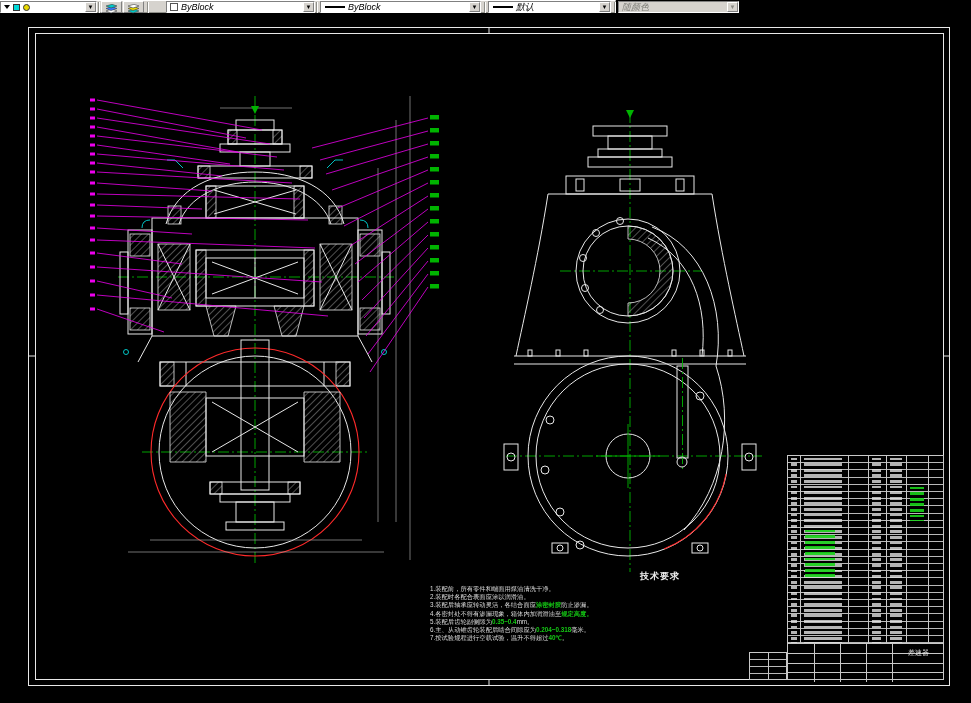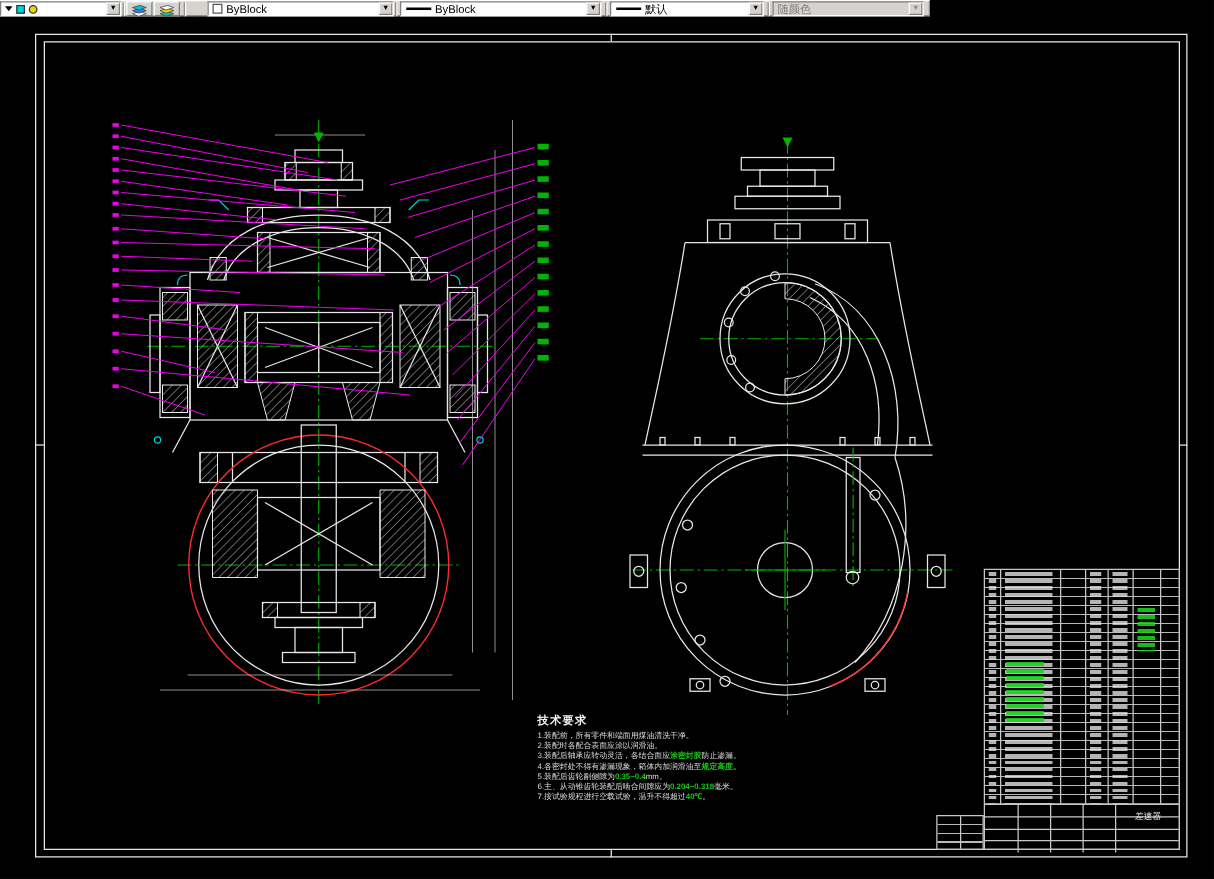--- a/index.html
+++ b/index.html
@@ -6,23 +6,23 @@
     --canvas-bg:#000000; --toolbar-bg:#d6d3ce; --line-white:#e8e8e8;
     --centerline-green:#00b400; --leader-magenta:#ee00ee; --accent-red:#ff2a2a;
     --accent-cyan:#00d8d8; --hatch-gray:#9f9f9f; --highlight-green:#14c814;
     --tb-line:#c8c8c8;
   }
   *{box-sizing:border-box; margin:0; padding:0;}
   body{background:#222; font-family:"Liberation Sans", sans-serif;}
   .screen{position:relative; width:971px; height:703px; background:var(--canvas-bg); overflow:hidden;}
 
   
-  .toolbar{position:absolute; left:0; top:0; width:744px; height:13px; background:var(--toolbar-bg);
+  .toolbar{position:absolute; left:0; top:0; width:616px; height:13px; background:var(--toolbar-bg);
     border-top:1px solid #fff; border-bottom:1px solid #8f8f89; border-right:1px solid #8f8f89; z-index:10;
-    font-size:9px; color:#000;}
+    font-size:9px; color:#000;font-style:italic;}
   .combo{position:absolute; top:0; height:12px; background:#fff;
     border:1px solid; border-color:#808080 #fff #fff #808080; display:flex; align-items:center; overflow:hidden;}
   .combo .ctext{flex:1; padding-left:3px; white-space:nowrap; line-height:10px;}
   .combo .arrowbtn{width:11px; height:10px; margin-left:auto; background:var(--toolbar-bg);
     border:1px solid; border-color:#fff #808080 #808080 #fff; font-size:6px; line-height:9px; text-align:center; color:#000; flex:0 0 11px;}
   .combo.disabled{background:var(--toolbar-bg); color:#7e7e78;}
   .swatch{width:8px; height:8px; margin-left:3px; background:#fff; border:1px solid #555; flex:0 0 8px;}
   .lineicon{width:20px; height:2px; margin-left:4px; background:#000; flex:0 0 20px;}
   .tb-btn{position:absolute; top:0; width:21px; height:12px; background:var(--toolbar-bg);
     border:1px solid; border-color:#fff #808080 #808080 #fff; padding:0;}
@@ -38,21 +38,21 @@
   svg .cl{stroke-dasharray:11 3 2 3;}
   svg .sm2{stroke:var(--leader-magenta); fill:none; stroke-width:.8;}
   svg .sr{stroke:var(--accent-red); fill:none; stroke-width:1.1;}
   svg .sc{stroke:var(--accent-cyan); fill:none; stroke-width:.9;}
   svg .fh{fill:url(#hatch); stroke:var(--line-white); stroke-width:.8;}
   svg .fm{fill:var(--leader-magenta);}
   svg .fg{fill:var(--centerline-green);}
 
   
   .techreq{position:absolute; left:430px; top:570px; width:250px; color:#dedede; z-index:5;}
-  .tr-title{font-size:9px; font-weight:bold; letter-spacing:1px; margin-bottom:2px; color:#f0f0f0;}
+  .tr-title{font-size:9px; font-weight:bold; letter-spacing:1px; margin-bottom:2px; color:#f0f0f0;text-align:right;}
   .tr-line{font-size:6.3px; line-height:8.2px; white-space:nowrap;}
   .tr-line .hl{color:var(--highlight-green); font-weight:bold;}
 
   
   .titleblock{position:absolute; left:787px; top:455px; width:157px; height:225px;
     border:1px solid var(--tb-line); z-index:5;}
   .plist{position:absolute; left:0; top:0; width:100%; height:187px;
     background:repeating-linear-gradient(to bottom, transparent 0 6.2px, #b9b9b9 6.2px 7.2px);}
   .vline{position:absolute; top:0; width:1px; height:100%; background:var(--tb-line);}
   .txtcol{position:absolute; background:repeating-linear-gradient(to bottom, rgba(225,225,225,.8) 1.6px 4.4px, transparent 4.4px 7.2px);}

